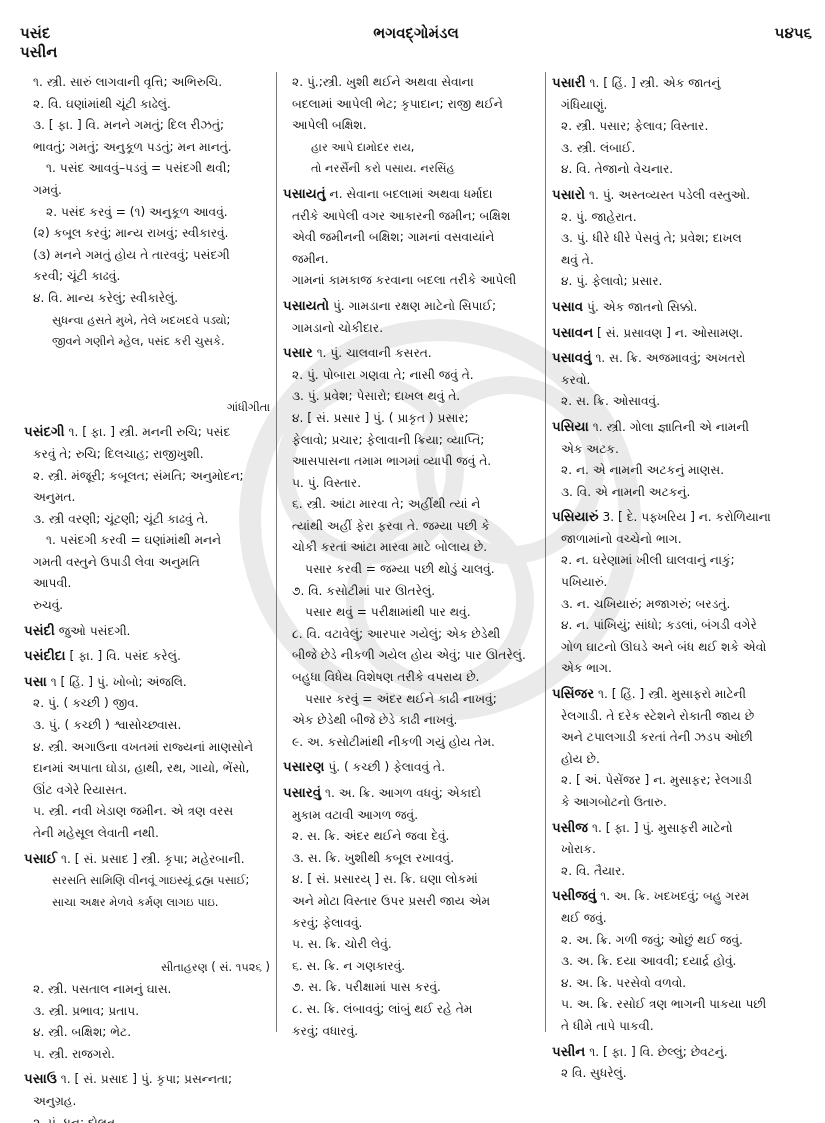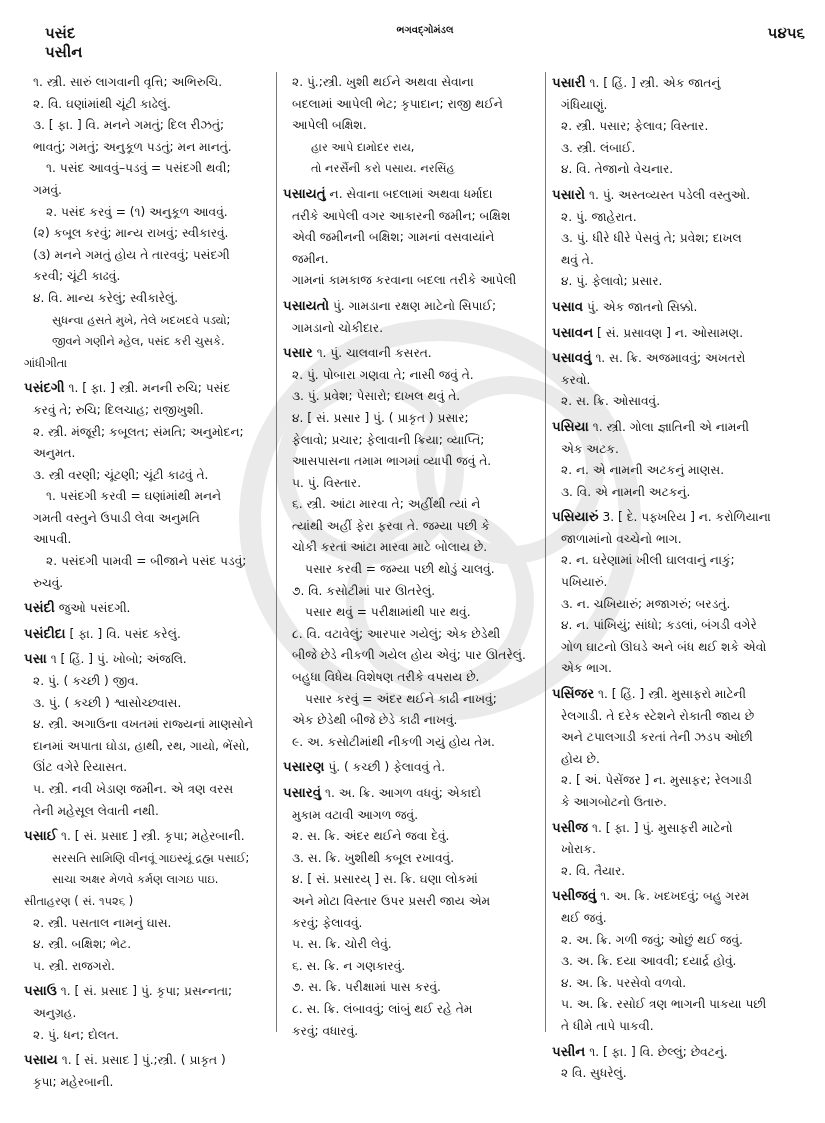--- a/index.html
+++ b/index.html
@@ -5,41 +5,41 @@
   html, body { margin:0; padding:0; }
   body {
     width:825px; height:1123px; background:#ffffff; color:#111;
     font-family:"DejaVu Sans", sans-serif; position:relative; overflow:hidden;
   }
   .watermark {
     position:absolute; left:230px; top:300px; width:420px; height:440px;
     pointer-events:none; opacity:0.08;
   }
   .header {
-    position:absolute; left:20px; right:20px; top:24px; height:40px;margin-left:25px;
+    position:absolute; left:20px; right:13px; top:24px; height:40px;
   }
   .hdr-left { position:absolute; left:0; top:0; font-weight:bold; font-size:15px; line-height:19px; }
-  .hdr-center { position:absolute; left:0; right:0; top:0; text-align:center; font-weight:bold; font-size:10px; }
+  .hdr-center { position:absolute; left:0; right:0; top:0; text-align:center; font-weight:bold; font-size:15px; }
   .hdr-right { position:absolute; right:0; top:0; font-weight:bold; font-size:15px; }
   .columns {
     position:absolute; left:18px; top:72px; width:795px; height:1020px;
     display:flex;
   }
   .col { flex:0 0 auto; font-size:12.2px; line-height:21.6px; padding:0 6px; box-sizing:border-box; }
   .col1 { width:258px; }
   .col2 { width:270px; border-left:1.5px solid #777; border-right:1.5px solid #777; height:960px; }
   .col3 { width:267px; }
   .entry { margin:0 0 3px 0; }
   .hw { font-weight:bold; font-size:13.4px; }
   .line { display:block; }
   .sense { display:block; padding-left:9px; }
   .cont { display:block; padding-left:9px; }
   .quote { display:block; padding-left:28px; font-size:11.4px; }
   .idiom { display:block; padding-left:22px; }
-  .src { display:block; font-size:11.4px; }
+  .src { display:block; text-align:right; font-size:11.4px;margin-top:44px; }
 </style>
 </head>
 <body>
 
 <svg class="watermark" viewBox="0 0 420 440">
   <circle cx="210" cy="220" r="190" fill="none" stroke="#000" stroke-width="22"></circle>
   <circle cx="140" cy="170" r="85" fill="none" stroke="#000" stroke-width="18"></circle>
   <circle cx="280" cy="170" r="85" fill="none" stroke="#000" stroke-width="18"></circle>
   <circle cx="210" cy="300" r="85" fill="none" stroke="#000" stroke-width="18"></circle>
 </svg>
@@ -73,21 +73,20 @@
       </div>
       <div class="entry">
         <span class="line"><span class="hw">પસંદગી</span> <span>૧. [ ફા. ] સ્ત્રી. મનની રુચિ; પસંદ</span></span>
         <span class="cont">કરવું તે; રુચિ; દિલચાહ; રાજીખુશી.</span>
         <span class="sense">૨. સ્ત્રી. મંજૂરી; કબૂલત; સંમતિ; અનુમોદન;</span>
         <span class="cont">અનુમત.</span>
         <span class="sense">૩. સ્ત્રી વરણી; ચૂંટણી; ચૂંટી કાઢવું તે.</span>
         <span class="idiom">૧. પસંદગી કરવી = ઘણાંમાંથી મનને</span>
         <span class="cont">  ગમતી વસ્તુને ઉપાડી લેવા અનુમતિ</span>
         <span class="cont">  આપવી.</span>
-        <span class="idiom">૨. પસંદગી પામવી = બીજાને પસંદ પડવું;</span>
         <span class="cont">  રુચવું.</span>
       </div>
       <div class="entry">
         <span class="line"><span class="hw">પસંદી</span> <span>જુઓ પસંદગી.</span></span>
       </div>
       <div class="entry">
         <span class="line"><span class="hw">પસંદીદા</span> <span>[ ફા. ] વિ. પસંદ કરેલું.</span></span>
       </div>
       <div class="entry">
         <span class="line"><span class="hw">પસા</span> <span>૧ [ હિં. ] પું. ખોબો; અંજલિ.</span></span>
@@ -98,20 +97,21 @@
         <span class="cont">ઊંટ વગેરે રિયાસત.</span>
         <span class="sense">૫. સ્ત્રી. નવી ખેડાણ જમીન. એ ત્રણ વરસ</span>
         <span class="cont">તેની મહેસૂલ લેવાતી નથી.</span>
       </div>
       <div class="entry">
         <span class="line"><span class="hw">પસાઈ</span> <span>૧. [ સં. પ્રસાદ ] સ્ત્રી. કૃપા; મહેરબાની.</span></span>
         <span class="quote">સરસતિ સામિણિ વીનવૂં ગાઇસ્યૂં દ્રહ્મ પસાઈ;</span>
         <span class="quote">સાચા અક્ષર મેળવે કર્મણ લાગઇ પાઇ.</span>
         <span class="src">સીતાહરણ ( સં. ૧૫૨૬ )</span>
         <span class="sense">૨. સ્ત્રી. પસતાલ નામનું ઘાસ.</span>
+        <span class="sense">૩. સ્ત્રી. પ્રભાવ; પ્રતાપ.</span>
         <span class="sense">૪. સ્ત્રી. બક્ષિશ; ભેટ.</span>
         <span class="sense">૫. સ્ત્રી. રાજગરો.</span>
       </div>
       <div class="entry">
         <span class="line"><span class="hw">પસાઉ</span> <span>૧. [ સં. પ્રસાદ ] પું. કૃપા; પ્રસન્નતા;</span></span>
         <span class="cont">અનુગ્રહ.</span>
         <span class="sense">૨. પું. ધન; દોલત.</span>
       </div>
       <div class="entry">
         <span class="line"><span class="hw">પસાય</span> <span>૧. [ સં. પ્રસાદ ] પું.;સ્ત્રી. ( પ્રાકૃત )</span></span>

